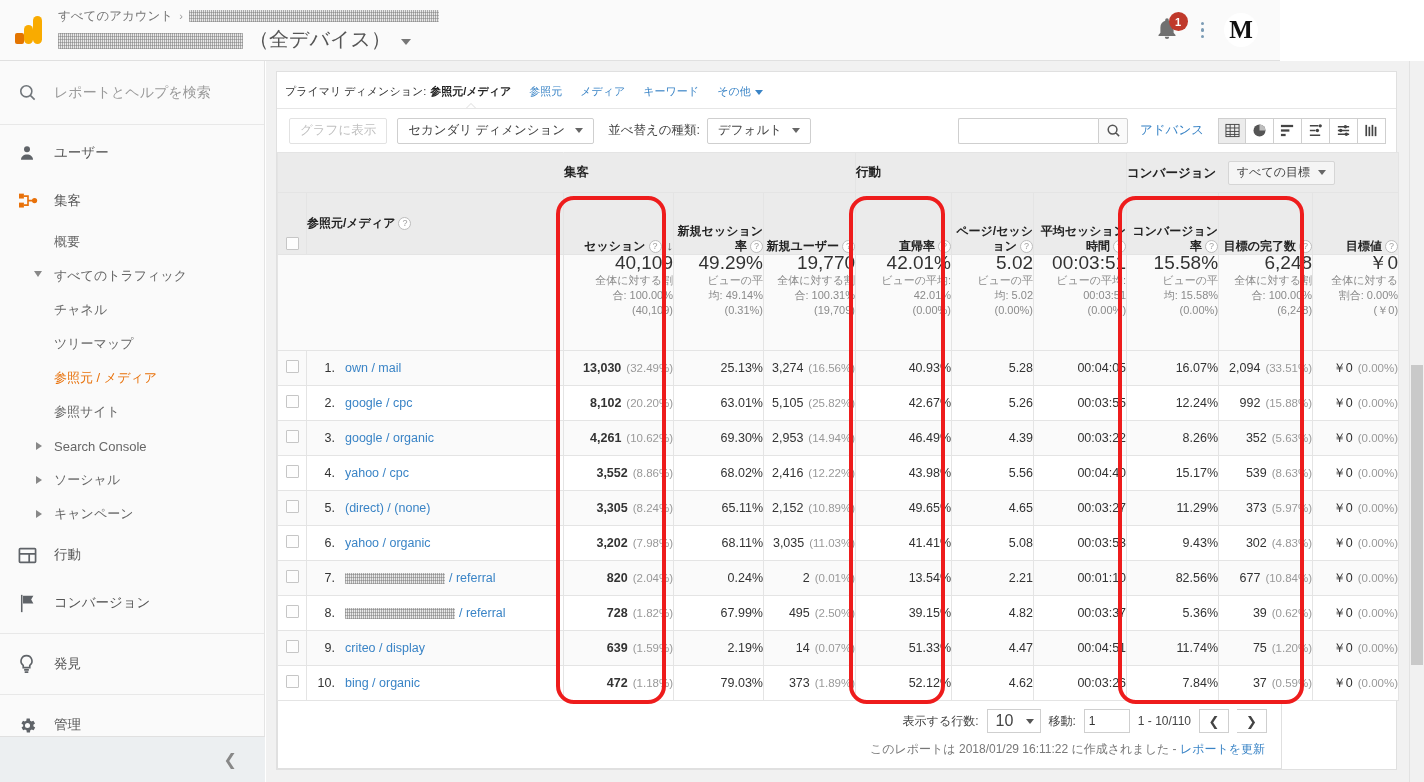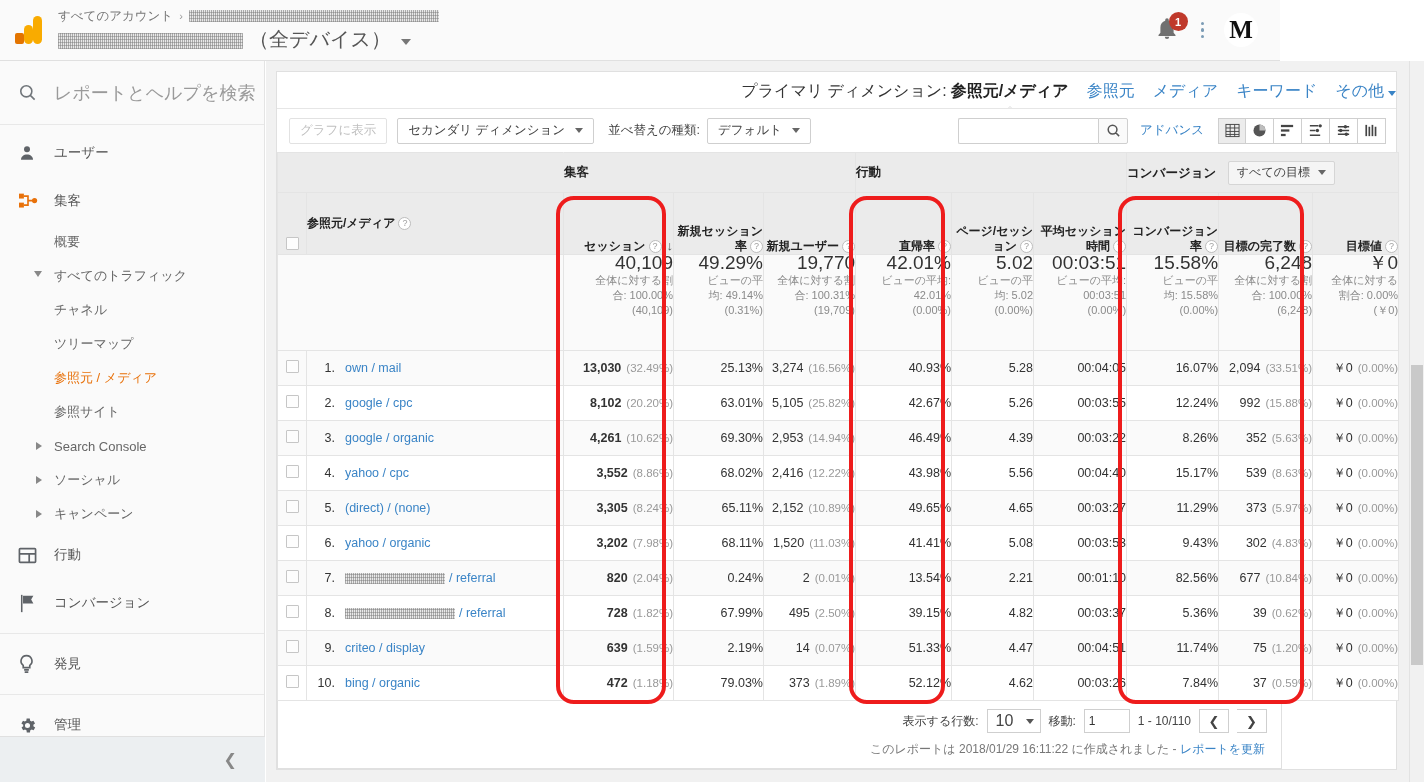--- a/index.html
+++ b/index.html
@@ -58,21 +58,21 @@
   
   .sidebar {
     position:absolute; top:61px; left:0; width:265px; height:721px;
     background:#fafafa; border-right:1px solid #e4e4e4;
   }
   .search-row {
     height:64px; display:flex; align-items:center; padding-left:18px;
     border-bottom:1px solid #e8e8e8;
   }
   .search-row .ico { width:36px; display:flex; align-items:center; }
-  .search-row .txt { color:#9a9a9a; font-size:18px; }
+  .search-row .txt { color:#9a9a9a; font-size:14px; }
   .nav { padding-top:4px; }
   .nav-item {
     display:flex; align-items:center; height:48px; padding-left:18px; cursor:pointer;
     font-size:13.5px; color:#555;
   }
   .nav-item .ico { width:36px; display:flex; align-items:center; }
   .nav-sub {
     display:flex; align-items:center; height:34px; padding-left:54px; cursor:pointer;
     font-size:13px; color:#666; position:relative;
   }
@@ -98,21 +98,21 @@
     position:absolute; top:61px; left:266px; width:1158px; height:721px;
     background:#f1f1f1; overflow:hidden;
   }
   .panel {
     margin:10px 12px 0 10px; background:#fff; border:1px solid #e0e0e0;
     width:1121px;
   }
   
   .pdim {
     display:flex; align-items:center; height:36px; padding:2px 0 0 8px;
-    font-size:16px; color:#333; position:relative;justify-content:flex-end;
+    font-size:11px; color:#333; position:relative;
   }
   .pdim .label { color:#333; }
   .pdim .current { font-weight:bold; color:#222; margin-left:4px; position:relative;}
   .pdim .current::after{
     content:""; position:absolute; left:50%; bottom:-11px; margin-left:-6px;
     width:0;height:0;border-left:6px solid transparent;border-right:6px solid transparent;border-bottom:6px solid #fff;
     filter: drop-shadow(0 -1px 0 #ddd);
   }
   .pdim a { color:#3a84c6; margin-left:18px; text-decoration:none; cursor:pointer;}
   .pdim .other { color:#3a84c6; margin-left:18px; cursor:pointer;}
@@ -668,21 +668,21 @@
             <tr class="data-row">
               <td class="cb"><span class="cbox"></span></td>
               <td class="dim">
                 <div class="dimcell">
                   <span class="rank">6.</span>
                   <a class="dimlink">yahoo / organic</a>
                 </div>
               </td>
               <td><span class="valmain">3,202</span><span class="pct">(7.98%)</span></td>
               <td><span>68.11%</span></td>
-              <td><span>1,520</span><span class="pct">(11.03%)</span></td>
+              <td><span>3,035</span><span class="pct">(11.03%)</span></td>
               <td><span>41.41%</span></td>
               <td><span>5.08</span></td>
               <td><span>00:03:53</span></td>
               <td><span>9.43%</span></td>
               <td><span>302</span><span class="pct">(4.83%)</span></td>
               <td><span>￥0</span><span class="pct">(0.00%)</span></td>
             </tr>
             <tr class="data-row">
               <td class="cb"><span class="cbox"></span></td>
               <td class="dim">

